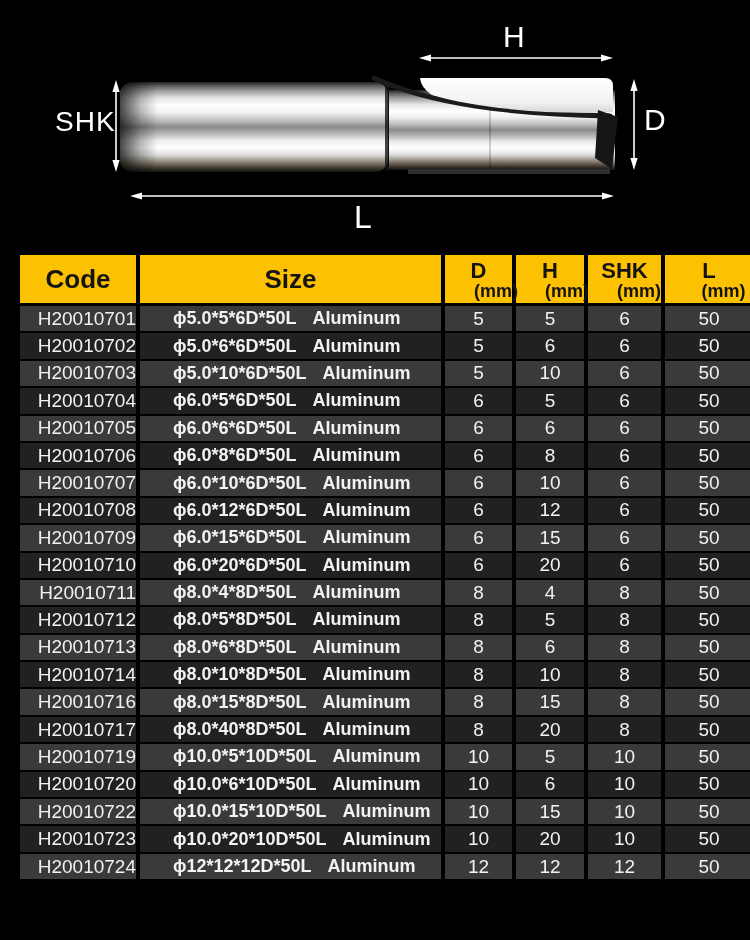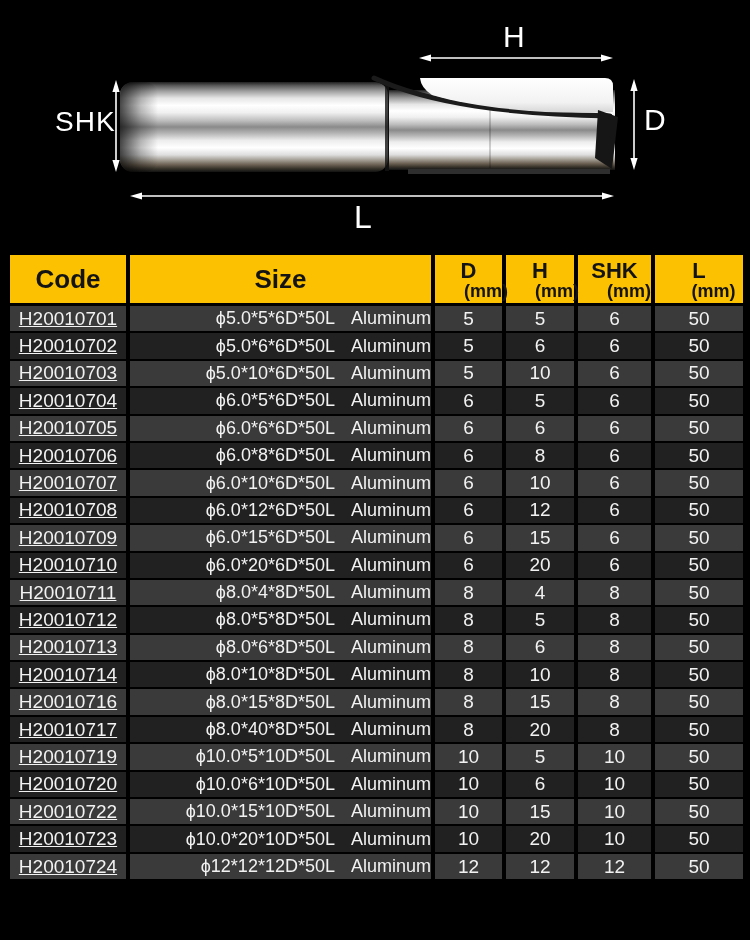--- a/index.html
+++ b/index.html
@@ -11,40 +11,40 @@
   
   .diagram{position:relative;width:750px;height:252px;background:#000;}
   .diagram svg{position:absolute;left:0;top:0;}
   .dim-label{position:absolute;color:#fff;font-weight:400;letter-spacing:1px;}
   .lbl-shk{left:55px;top:106px;font-size:28px;}
   .lbl-h{left:503px;top:20px;font-size:30px;}
   .lbl-d{left:644px;top:103px;font-size:30px;}
   .lbl-l{left:354px;top:199px;font-size:32px;}
 
   
-  .table-wrap{padding-left:10px;padding-right:7px;}
+  .table-wrap{padding-left:20px;padding-right:7px;}
   table.spec{border-collapse:collapse;table-layout:fixed;width:733px;}
   th{
     background:#FCC101;color:#141414;font-weight:bold;
     height:48px;vertical-align:middle;text-align:center;
     border-bottom:3px solid #000;border-top:3px solid #000;padding:0;
   }
   th + th, td + td{border-left:4px solid #000;}
   .th-code,.th-size{font-size:26px;}
   .m-top{font-size:22px;line-height:23px;font-weight:bold;}
   .m-sub{font-size:18px;line-height:18px;font-weight:bold;margin-left:29px;}
   tbody tr:nth-child(odd){background:#3A3A3A;}
   tbody tr:nth-child(even){background:#212121;}
   td{
     height:25.4px;padding:0;color:#F2F2F2;
     border-bottom:2px solid #000;vertical-align:middle;
     font-size:18px;white-space:nowrap;overflow:hidden;
   }
-  .td-code{text-align:center;font-size:19px;text-decoration:underline;}
-  .td-size{padding-left:33px;text-align:right;}
+  .td-code{text-align:right;font-size:19px;}
+  .td-size{padding-left:33px;text-align:left;font-weight:bold;}
   .td-size .material{margin-left:16px;}
   .td-num{text-align:center;font-size:19px;}
 </style>
 </head>
 <body>
 
 <div class="diagram">
   <svg width="750" height="252" viewBox="0 0 750 252">
     <defs>
       <linearGradient id="chrome" x1="0" y1="0" x2="0" y2="1">

